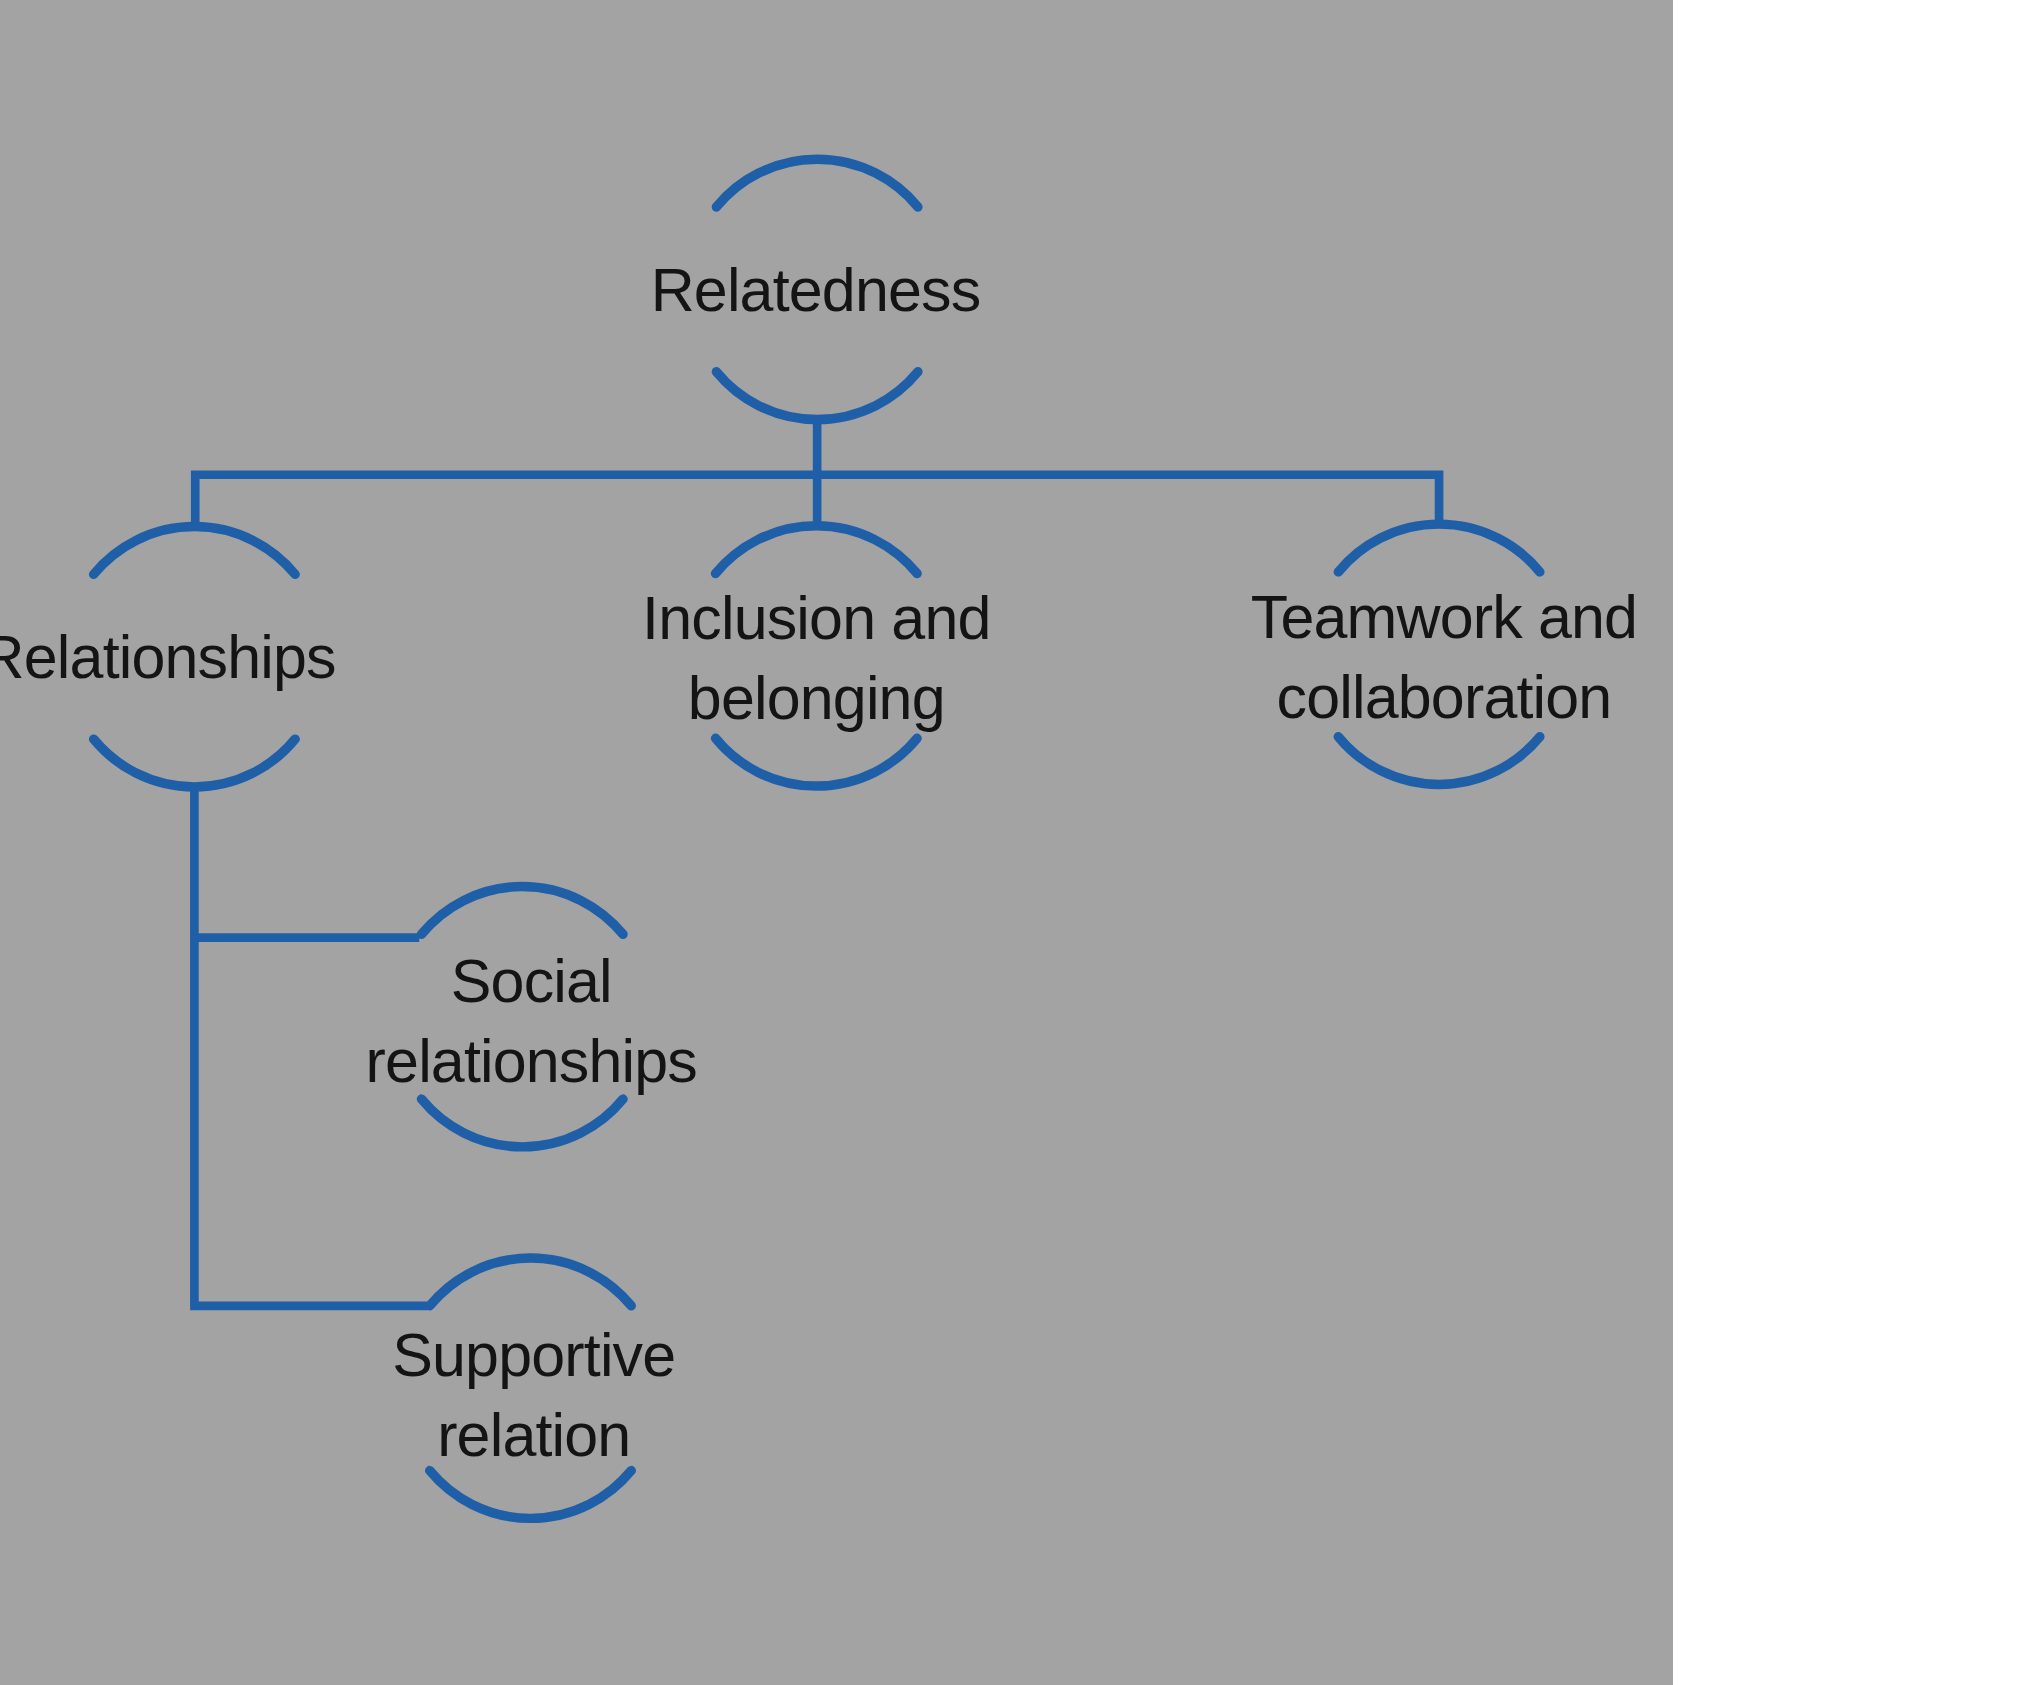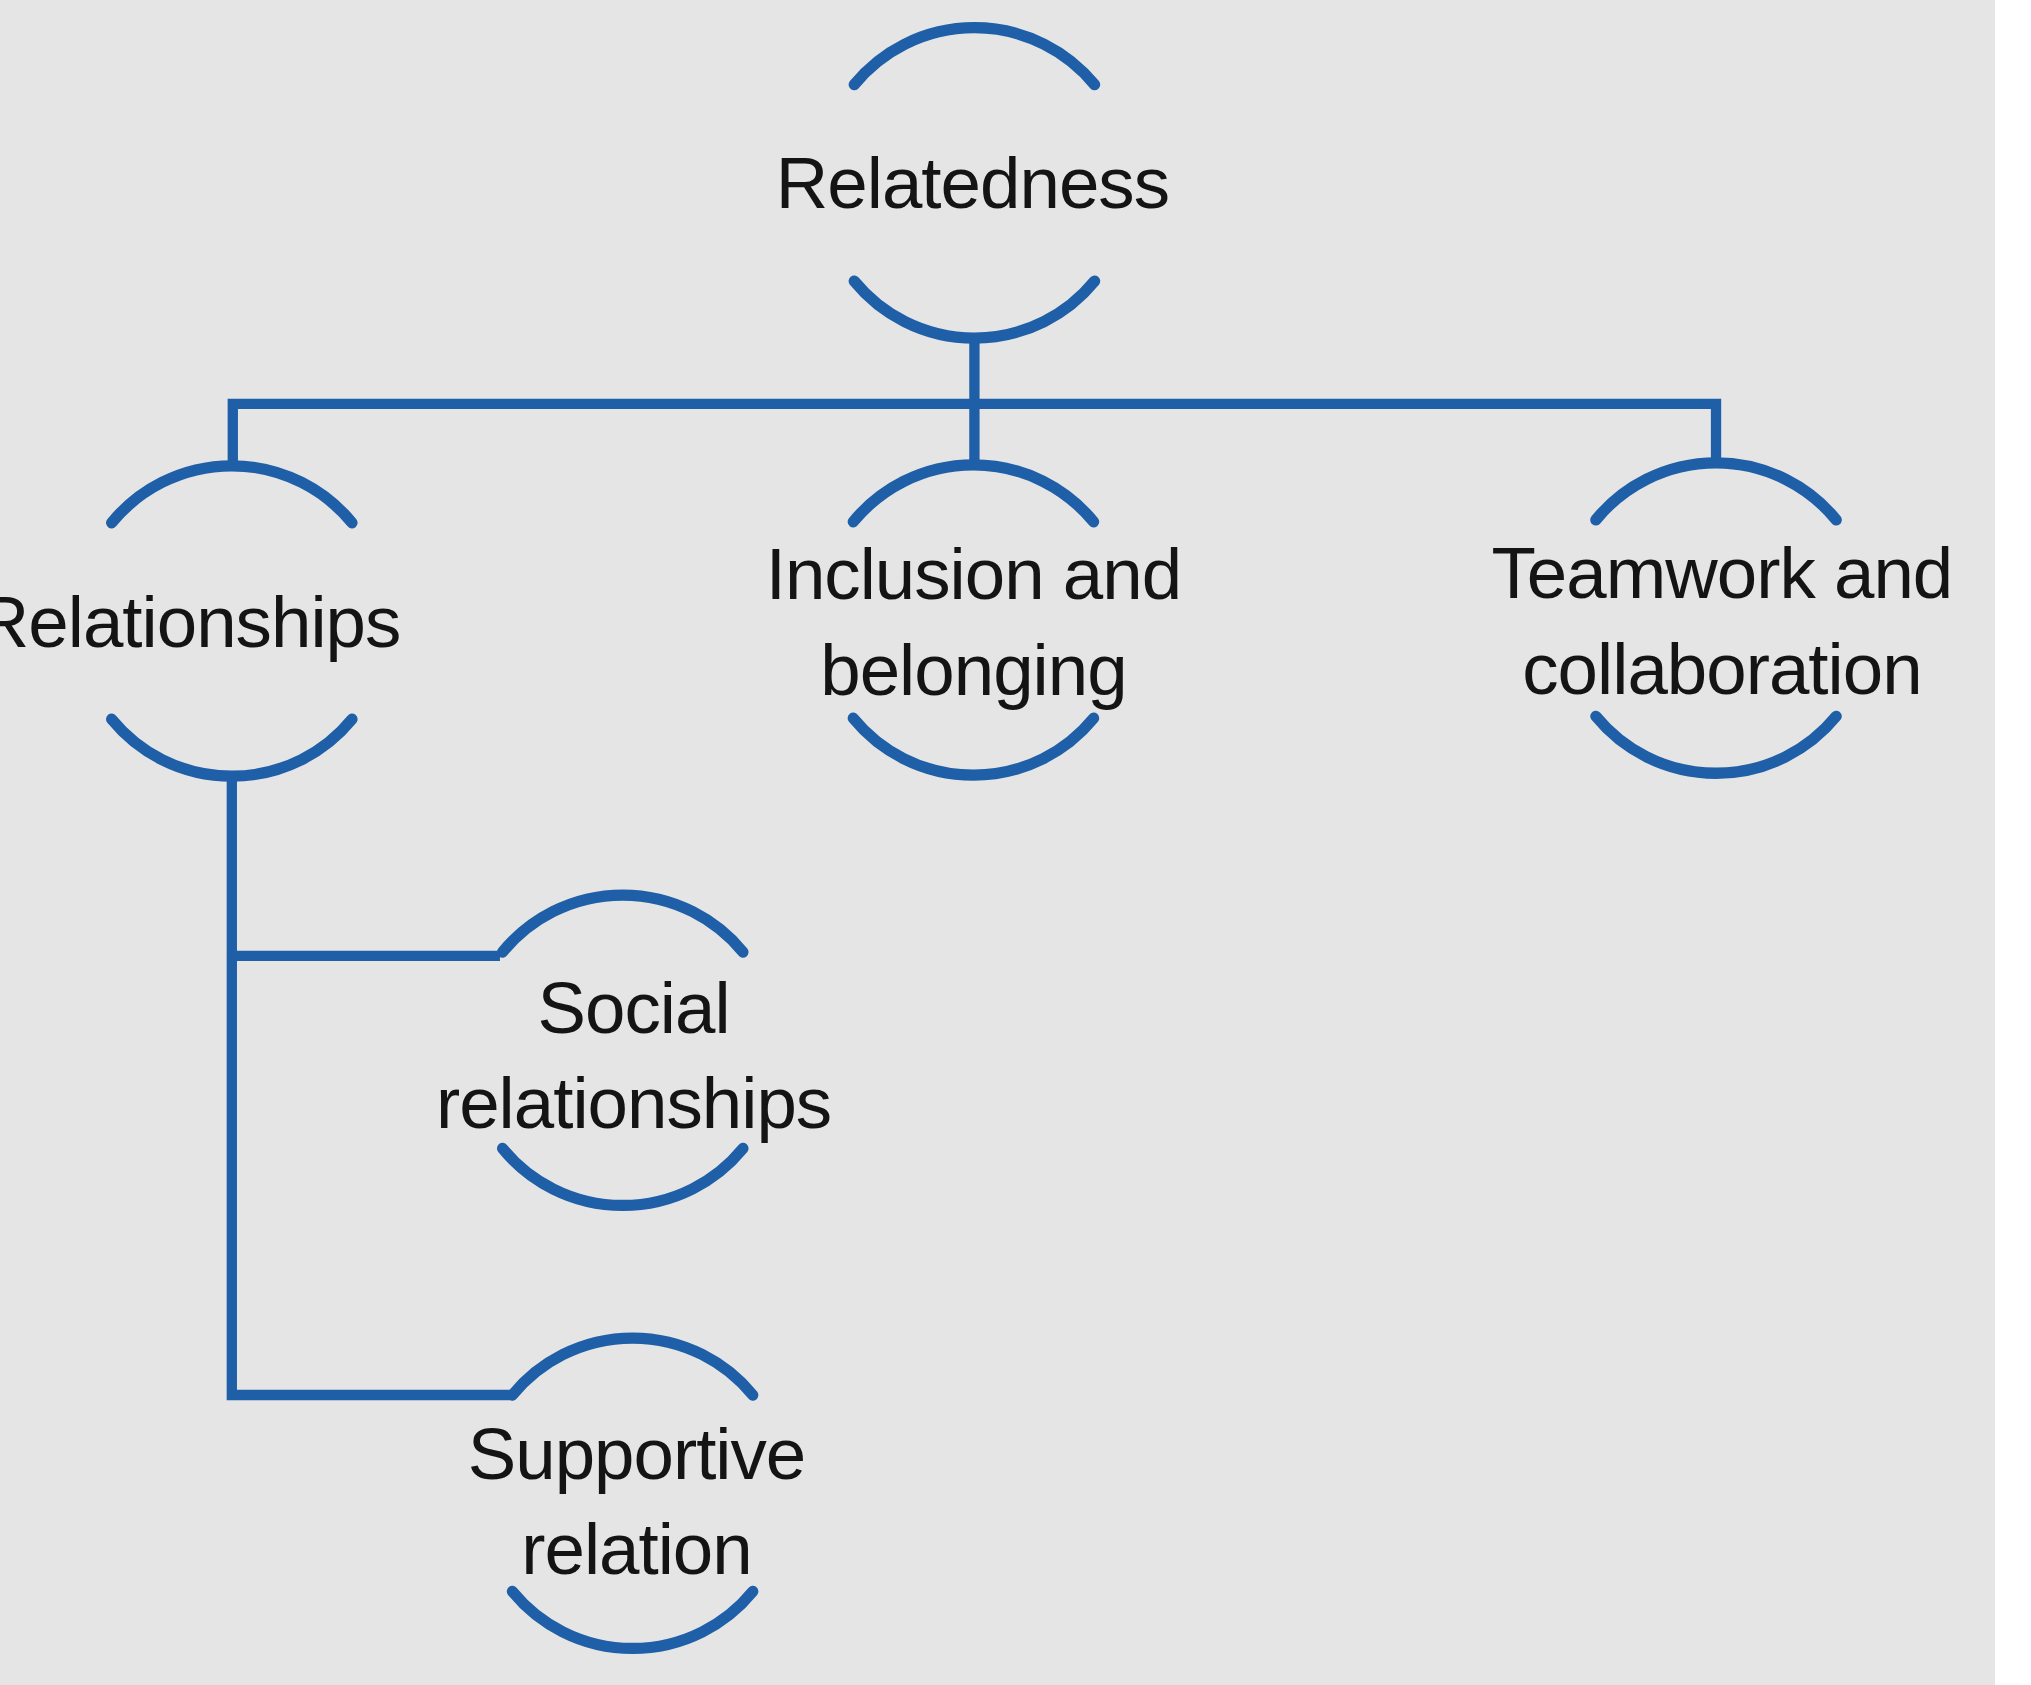--- a/index.html
+++ b/index.html
@@ -1,16 +1,16 @@
 <!DOCTYPE html>
 <html><head>
 <meta charset="utf-8">
 <style>
   html,body{margin:0;padding:0;background:#ffffff;}
-  .figure{position:relative;width:1995px;height:1685px;background:#e5e5e5;overflow:hidden;}
+  .figure{position:relative;width:1673px;height:1685px;background:#a3a3a3;overflow:hidden;}
   svg{display:block;width:100%;height:100%;}
   text.node-label{
     font-family:"Liberation Sans", sans-serif;
     font-size:74px;
     letter-spacing:-1px;
     fill:#141414;
     text-anchor:middle;
   }
 </style>
 </head>

